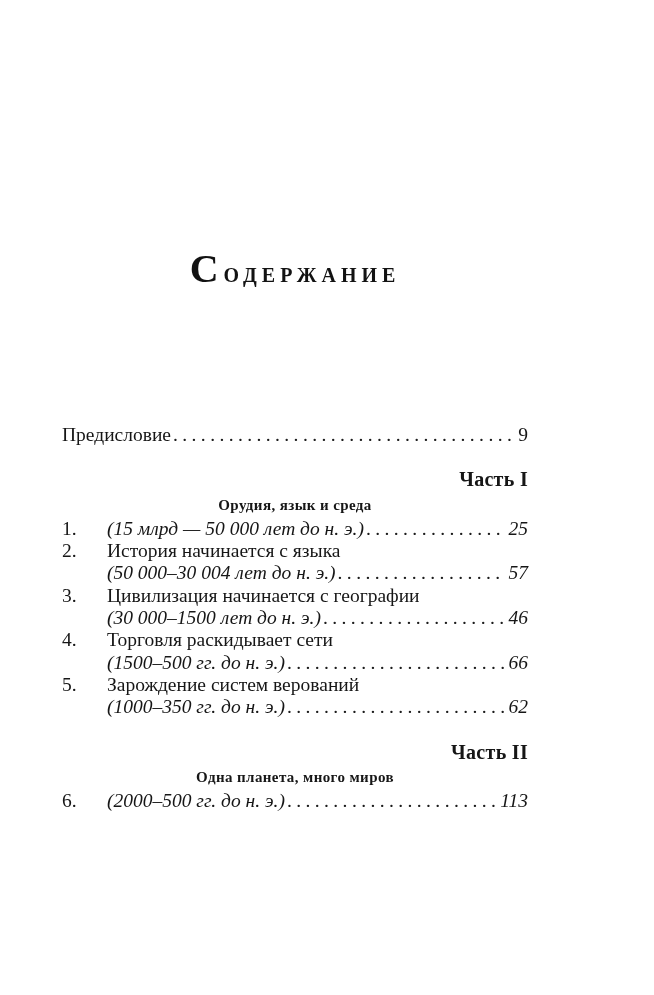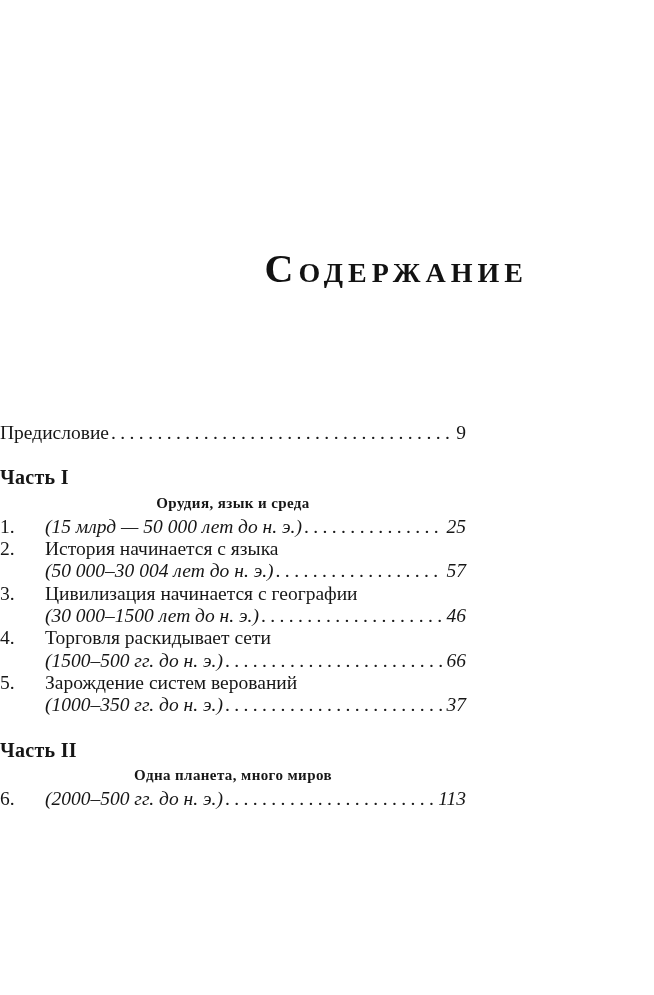--- a/index.html
+++ b/index.html
@@ -12,31 +12,32 @@
     width: 654px;
     height: 995px;
     background: #ffffff;
     color: #161616;
     font-family: "Liberation Serif", "DejaVu Serif", serif;
     overflow: hidden;
     box-sizing: border-box;
     padding-top: 246px;
   }
   .toc-body {
+    margin-left: 62px;
     width: 466px;
     font-size: 19.5px;
     line-height: 22.3px;
   }
   
   .toc-title {
     margin: 0 0 0 62px;
     width: 466px;
-    text-align: right;
+    text-align: center;
     font-weight: 600;
-    font-size: 28px;
+    font-size: 20px;
     line-height: 46px;
     letter-spacing: 5px;
     text-transform: uppercase;
     color: #121212;
   }
   .toc-title::first-letter {
     font-size: 40px;
   }
   
   .entry-row {
@@ -63,21 +64,21 @@
   .pagenum {
     flex: 0 0 auto;
     text-align: right;
   }
   
   .part-heading {
     margin: 22px 0 0 0;
     font-size: 20px;
     line-height: 22.3px;
     font-weight: bold;
-    text-align: left;
+    text-align: right;
     letter-spacing: 0.3px;
   }
   .part-subtitle {
     margin: 3px 0 2px 0;
     font-size: 15px;
     line-height: 22.3px;
     font-weight: bold;
     text-align: center;
     letter-spacing: 0.4px;
   }
@@ -178,21 +179,21 @@
           </div>
         </li>
 
         <li class="item">
           <span class="num">5.</span>
           <div class="item-body">
             <div class="item-title">Зарождение систем верований</div>
             <div class="dateline">
               <span class="italic">(1000–350 гг. до н. э.)</span>
               <span class="leader"></span>
-              <span class="pagenum italic">37</span>
+              <span class="pagenum italic">62</span>
             </div>
           </div>
         </li>
 
       </ol>
     </section>
 
     <section>
       <h2 class="part-heading">Часть II</h2>
       <h3 class="part-subtitle">Одна планета, много миров</h3>

